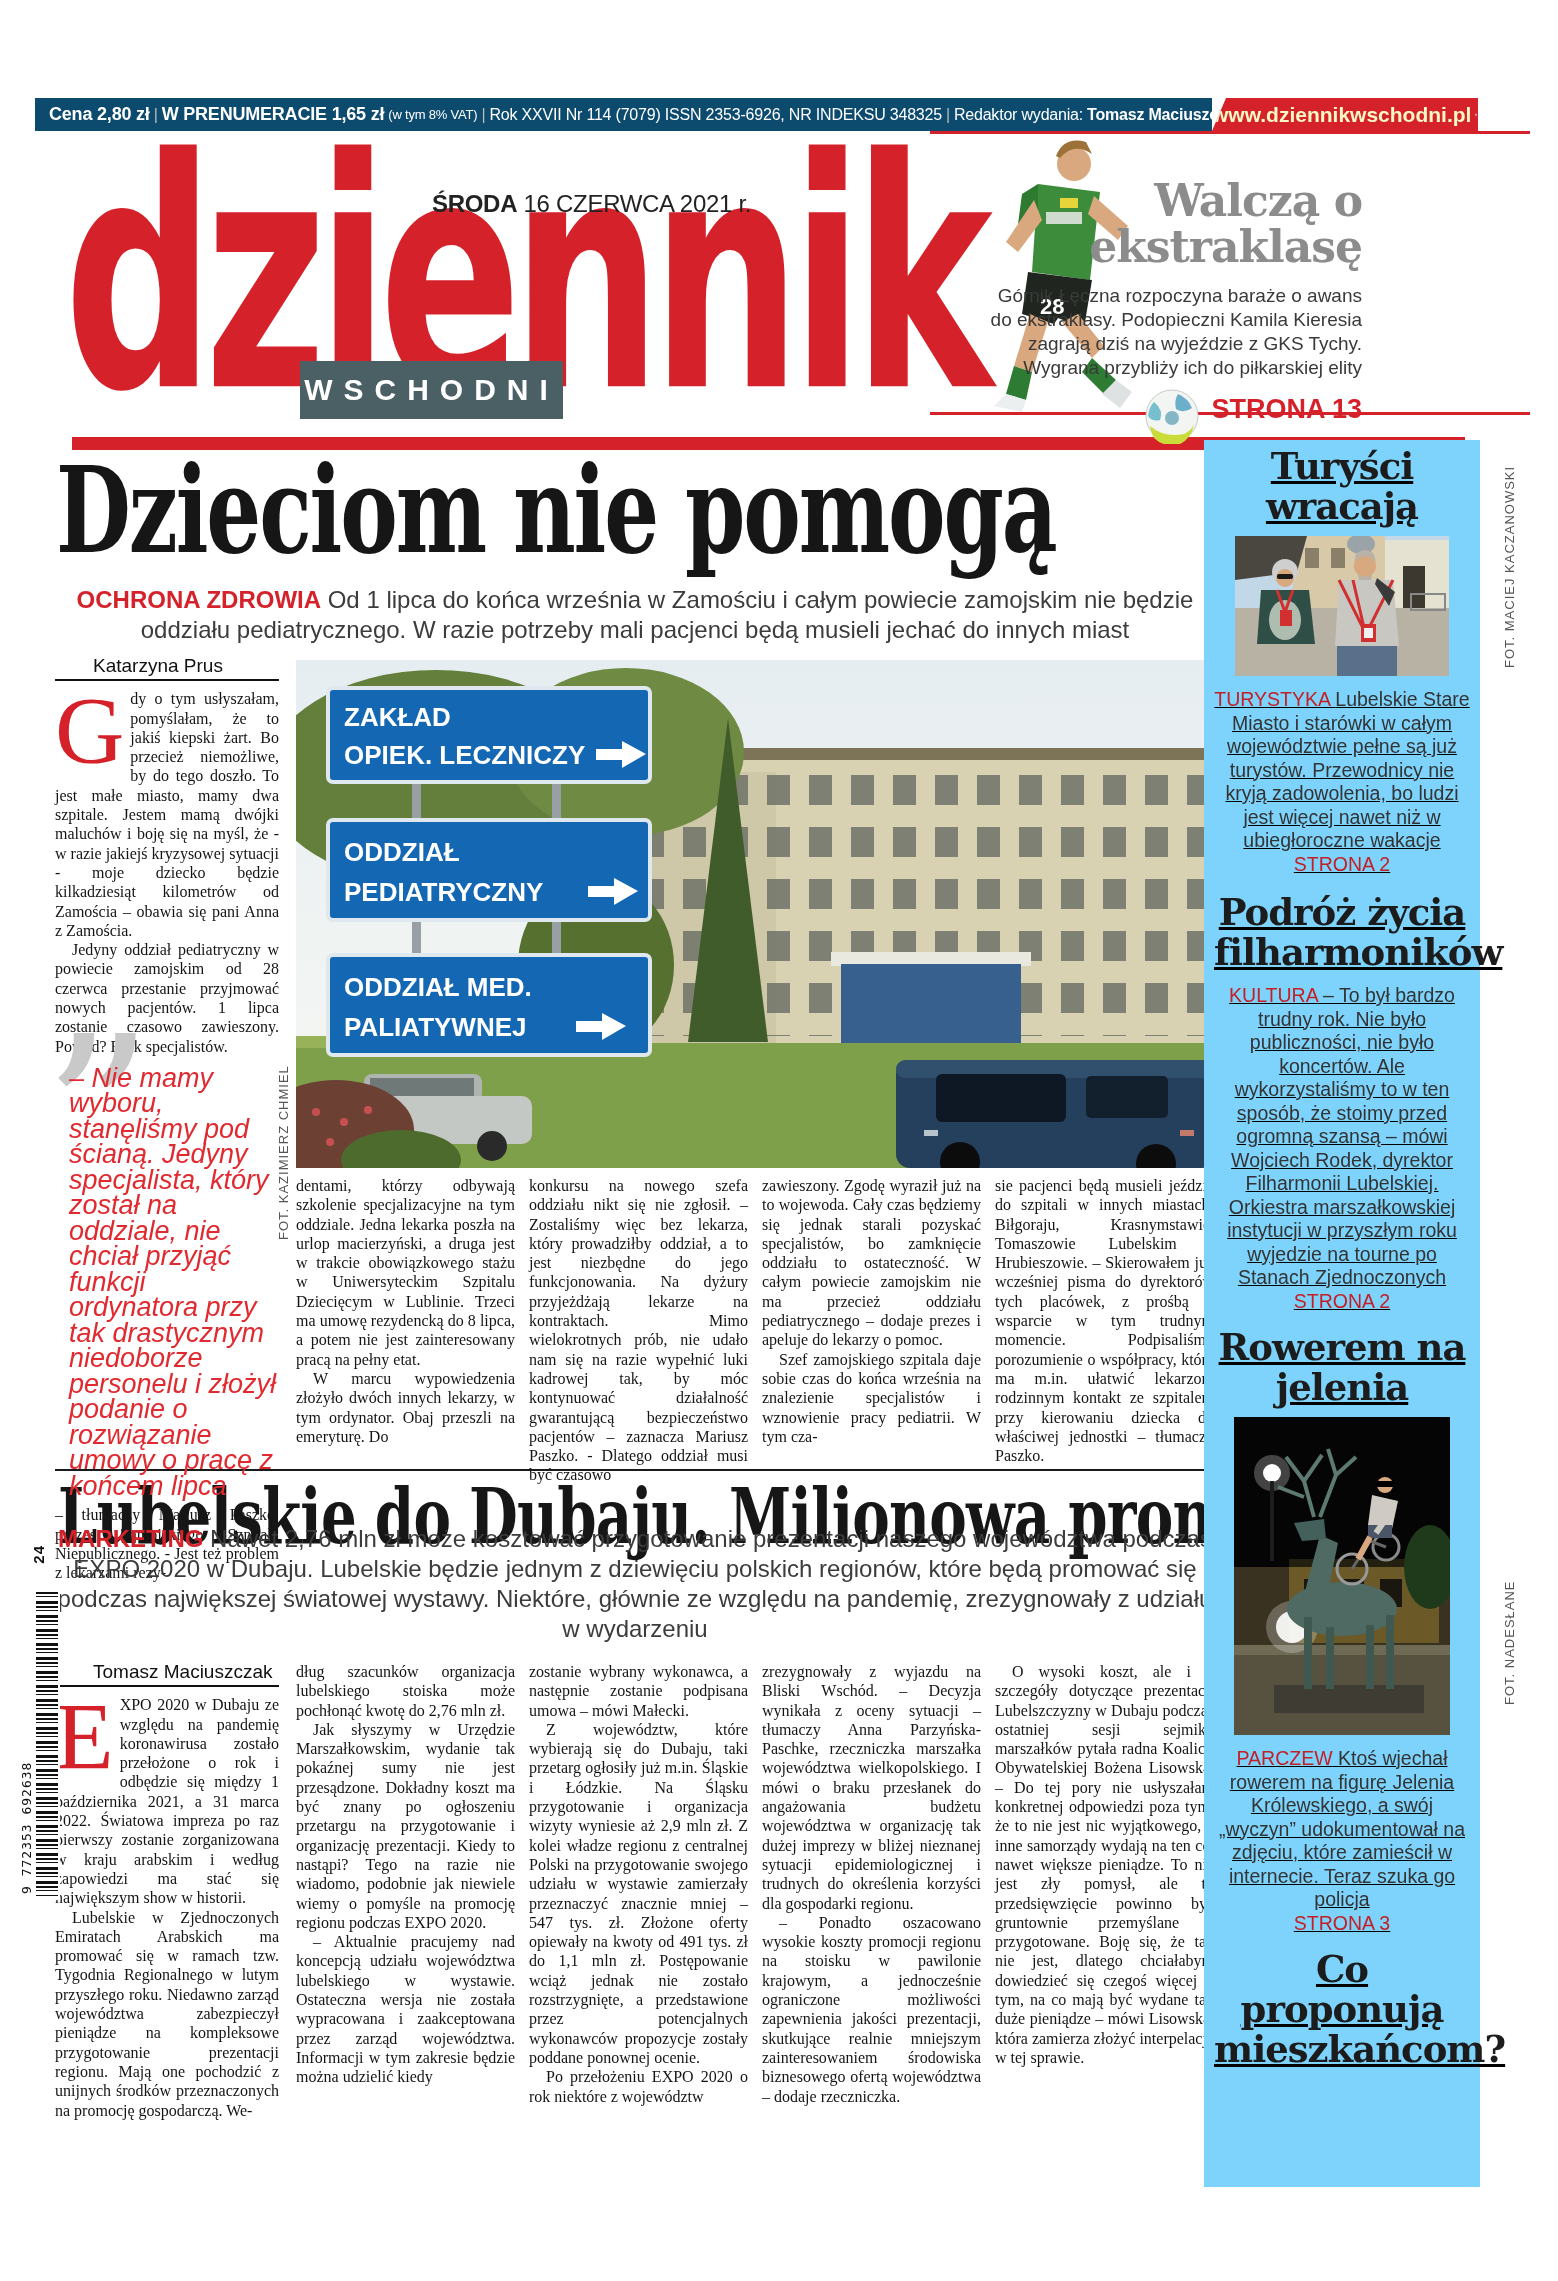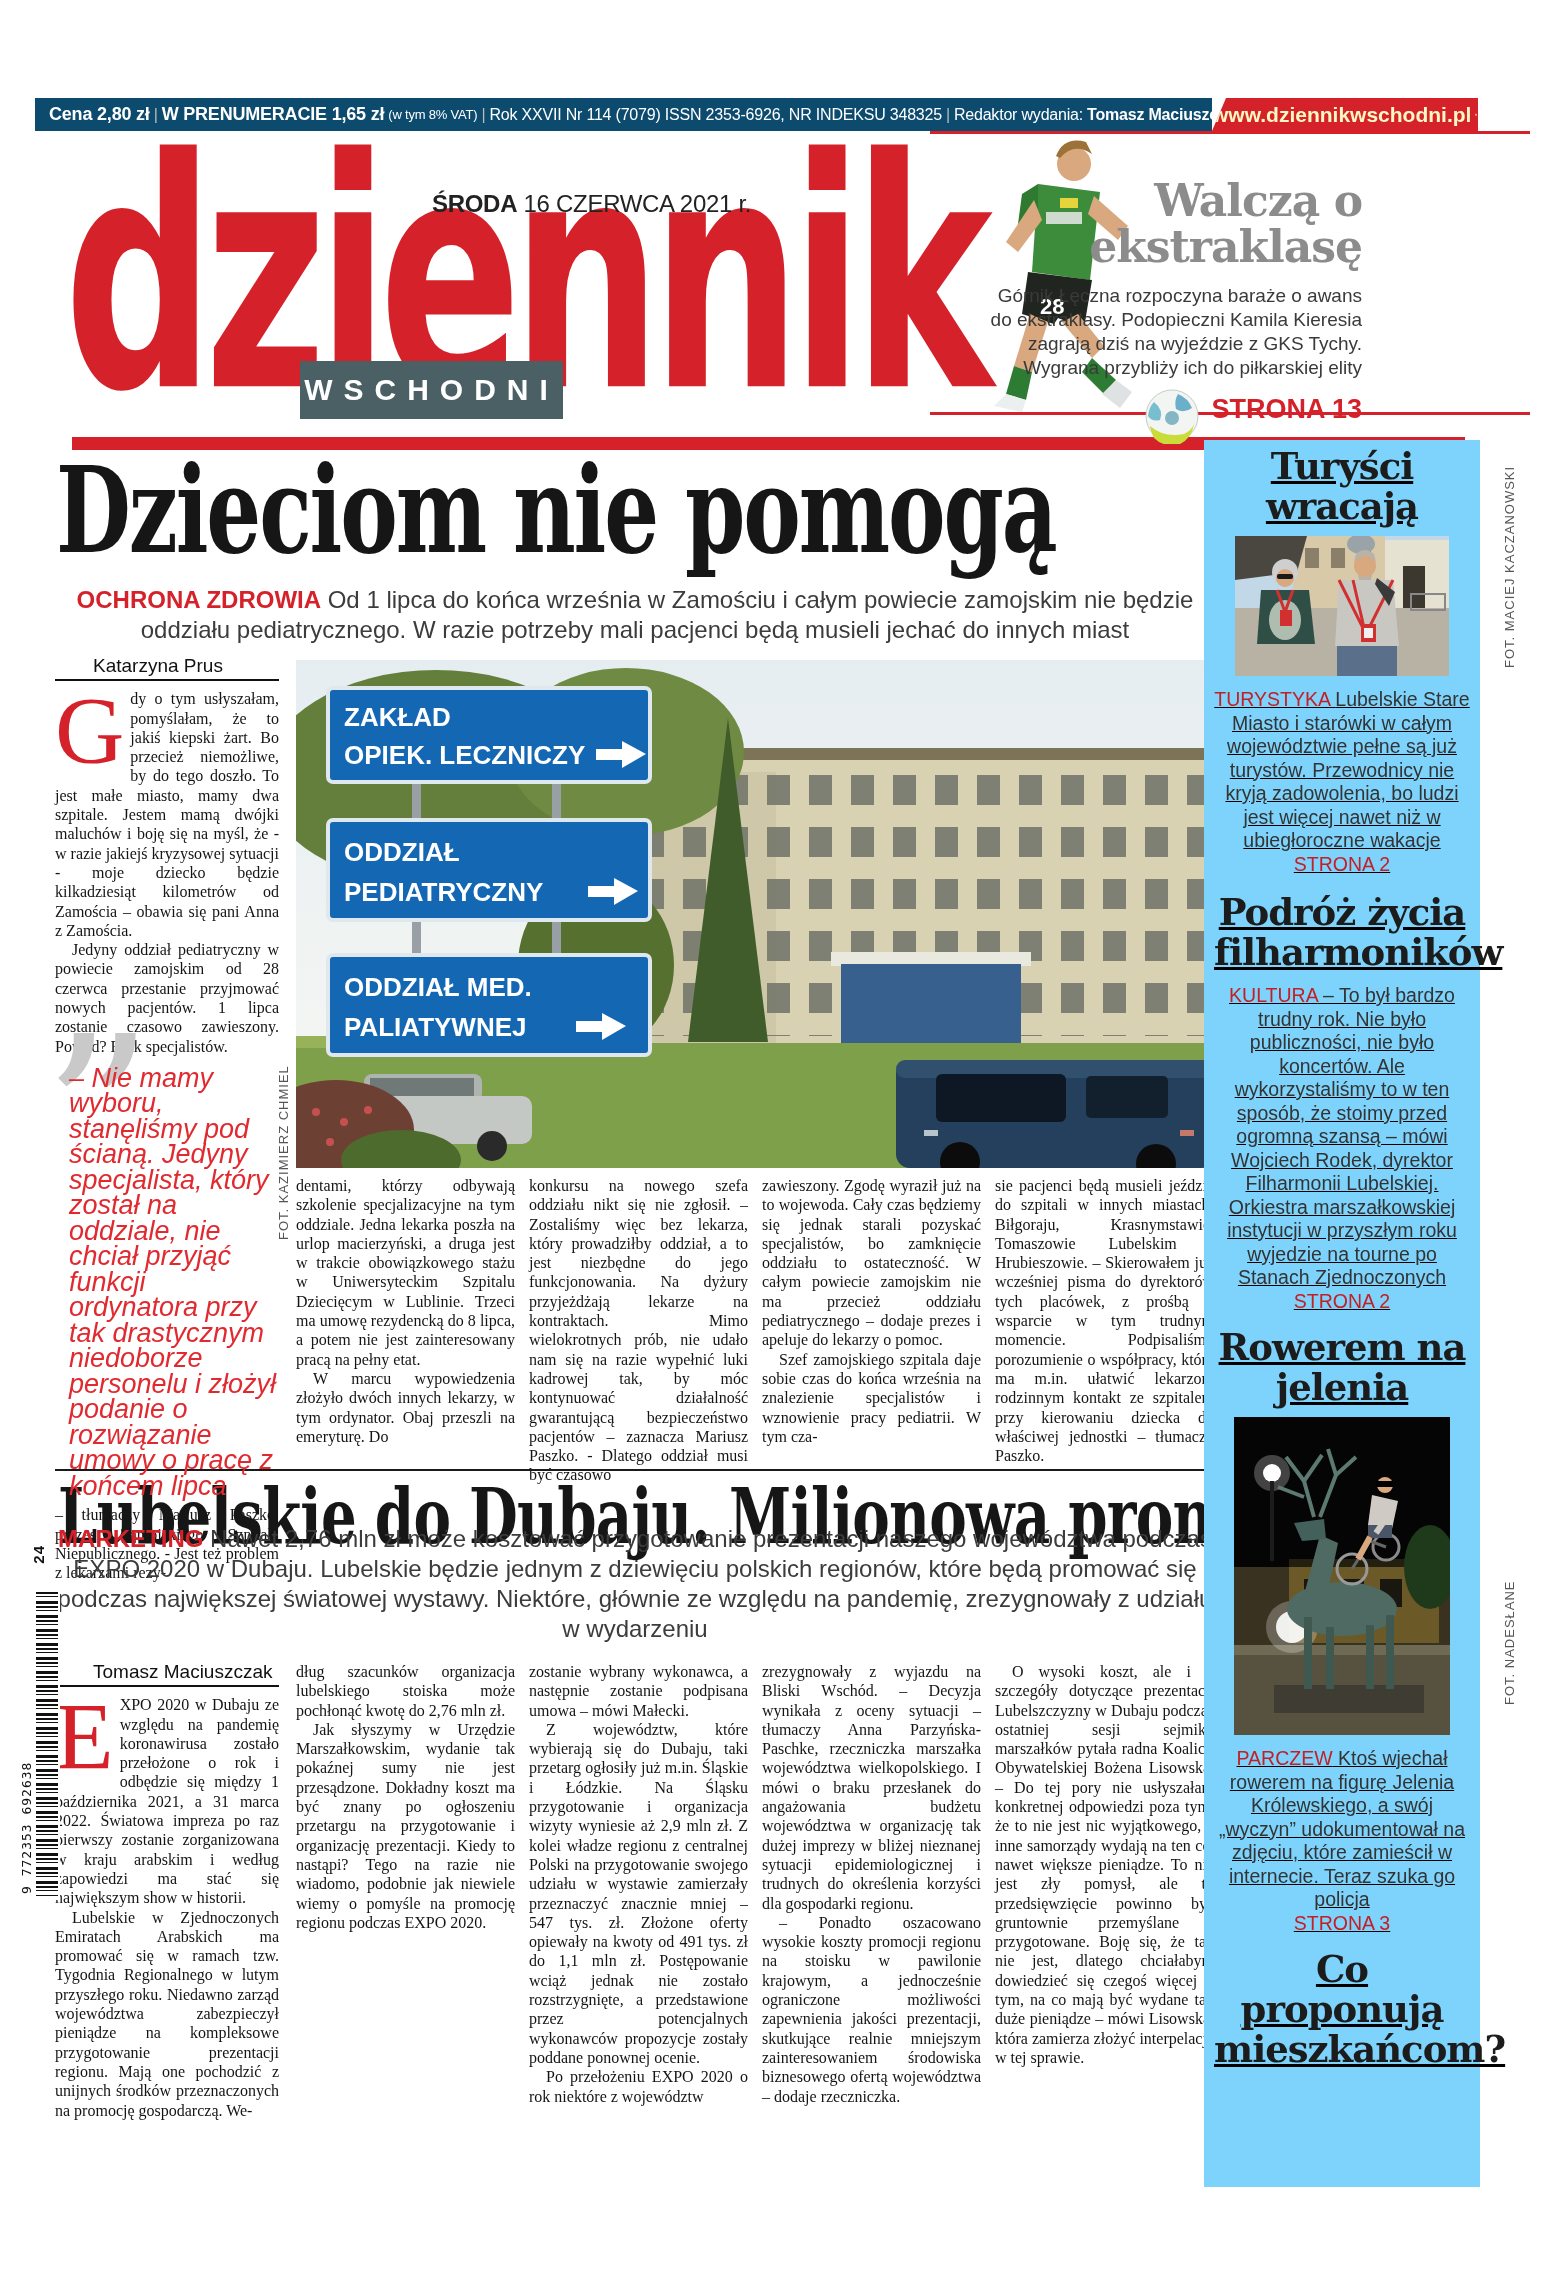--- a/index.html
+++ b/index.html
@@ -234,20 +234,21 @@
 </div>
 
 <div class="col" style="left:55px;top:1662px;width:224px;">
   <div class="byline">Tomasz Maciuszczak</div>
   <div><span class="dropcap">E</span><span>XPO 2020 w Dubaju ze względu na pandemię koronawirusa zostało przełożone o rok i odbędzie się między 1 października 2021, a 31 marca 2022. Światowa impreza po raz pierwszy zostanie zorganizowana w kraju arabskim i według zapowiedzi ma stać się największym show w historii.</span></div>
   <div class="ind">Lubelskie w Zjednoczonych Emiratach Arabskich ma promować się w ramach tzw. Tygodnia Regionalnego w lutym przyszłego roku. Niedawno zarząd województwa zabezpieczył pieniądze na kompleksowe przygotowanie prezentacji regionu. Mają one pochodzić z unijnych środków przeznaczonych na promocję gospodarczą. We-</div>
 </div>
 <div class="col" style="left:296px;top:1662px;width:219px;">
   <div>dług szacunków organizacja lubelskiego stoiska może pochłonąć kwotę do 2,76 mln zł.</div>
   <div class="ind">Jak słyszymy w Urzędzie Marszałkowskim, wydanie tak pokaźnej sumy nie jest przesądzone. Dokładny koszt ma być znany po ogłoszeniu przetargu na przygotowanie i organizację prezentacji. Kiedy to nastąpi? Tego na razie nie wiadomo, podobnie jak niewiele wiemy o pomyśle na promocję regionu podczas EXPO 2020.</div>
+  <div class="ind">– Aktualnie pracujemy nad koncepcją udziału województwa lubelskiego w wystawie. Ostateczna wersja nie została wypracowana i zaakceptowana przez zarząd województwa. Informacji w tym zakresie będzie można udzielić kiedy</div>
 </div>
 <div class="col" style="left:529px;top:1662px;width:219px;">
   <div>zostanie wybrany wykonawca, a następnie zostanie podpisana umowa – mówi Małecki.</div>
   <div class="ind">Z województw, które wybierają się do Dubaju, taki przetarg ogłosiły już m.in. Śląskie i Łódzkie. Na Śląsku przygotowanie i organizacja wizyty wyniesie aż 2,9 mln zł. Z kolei władze regionu z centralnej Polski na przygotowanie swojego udziału w wystawie zamierzały przeznaczyć znacznie mniej – 547 tys. zł. Złożone oferty opiewały na kwoty od 491 tys. zł do 1,1 mln zł. Postępowanie wciąż jednak nie zostało rozstrzygnięte, a przedstawione przez potencjalnych wykonawców propozycje zostały poddane ponownej ocenie.</div>
   <div class="ind">Po przełożeniu EXPO 2020 o rok niektóre z województw</div>
 </div>
 <div class="col" style="left:762px;top:1662px;width:219px;">
   <div>zrezygnowały z wyjazdu na Bliski Wschód. – Decyzja wynikała z oceny sytuacji – tłumaczy Anna Parzyńska-Paschke, rzeczniczka marszałka województwa wielkopolskiego. I mówi o braku przesłanek do angażowania budżetu województwa w organizację tak dużej imprezy w bliżej nieznanej sytuacji epidemiologicznej i trudnych do określenia korzyści dla gospodarki regionu.</div>
   <div class="ind">– Ponadto oszacowano wysokie koszty promocji regionu na stoisku w pawilonie krajowym, a jednocześnie ograniczone możliwości zapewnienia jakości prezentacji, skutkujące realnie mniejszym zainteresowaniem środowiska biznesowego ofertą województwa – dodaje rzeczniczka.</div>
 </div>

